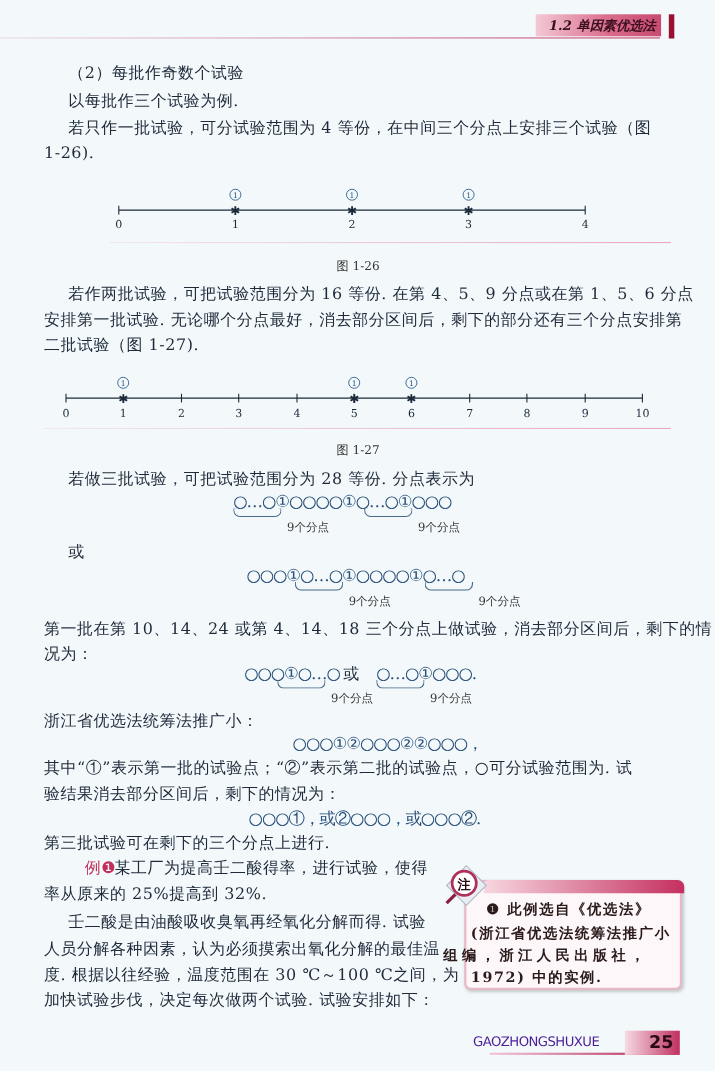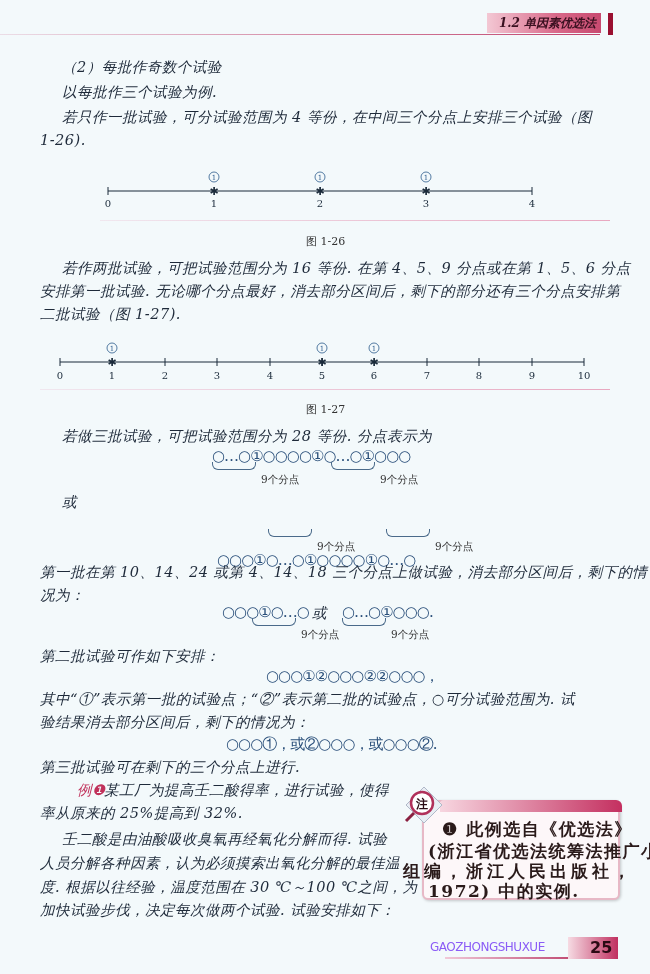--- a/index.html
+++ b/index.html
@@ -21,21 +21,20 @@
     color: #3a1020; font-size: 12px; font-weight: bold; font-style: italic;
     line-height: 20px; padding-left: 12px; white-space: nowrap;
   }
   .section-bar {
     position: absolute; left: 608px; top: 13px; width: 5px; height: 22px;
     background: #9a1030;
   }
   .line {
     position: absolute; font-size: 14.5px; line-height: 20px; white-space: nowrap;
     letter-spacing: 0.5px;
-    font-style: italic;
   }
   .fig-caption { position: absolute; font-size: 11px; color: #333; }
   .numline { position: absolute; }
   .pattern {
     position: absolute; font-size: 15px; letter-spacing: -1px; color: #2a4f7a; white-space: nowrap;
   }
   .brace-label {
     position: absolute; font-size: 10.5px; color: #333; white-space: nowrap; margin-left: 47px;
   }
   .brace {
@@ -51,26 +50,26 @@
   }
   .note-top {
     position: absolute; left: 440px; top: 800px; width: 182px; height: 12px;
     background: linear-gradient(to right, #f7d6e0, #c43060);
     border-radius: 4px 6px 0 0;
   }
   .note-icon {
     position: absolute; left: 402px; top: 783px; width: 42px; height: 42px;
   }
   .note-text {
-    position: absolute; font-size: 17px; font-weight: bold; color: #2a1a1a;
+    position: absolute; font-size: 13px; font-weight: bold; color: #2a1a1a;
     letter-spacing: 1.5px; white-space: nowrap;
   }
   .footer-text {
     position: absolute; left: 430px; top: 940px; font-family: "DejaVu Sans", sans-serif;
-    font-size: 12px; color: #8b5cf6; letter-spacing: -0.5px;
+    font-size: 12px; color: #4c1d95; letter-spacing: -0.5px;
   }
   .footer-rule {
     position: absolute; left: 445px; top: 957px; width: 170px; height: 2px;
     background: linear-gradient(to right, #f0c8d8, #b02050);
   }
   .page-num-box {
     position: absolute; left: 568px; top: 937px; width: 50px; height: 22px;
     background: linear-gradient(to right, #f6dbe3, #c03060);
   }
   .page-num {
@@ -174,38 +173,38 @@
 <div class="line" style="left:62px;top:426px;">若做三批试验，可把试验范围分为 28 等份. 分点表示为</div>
 
 <div class="pattern" style="left:212px;top:447px;">○…○①○○○○①○…○①○○○</div>
 <div class="brace" style="left:212px;top:462px;width:44px;"></div>
 <div class="brace" style="left:331px;top:462px;width:44px;"></div>
 <div class="brace-label" style="left:214px;top:473px;">9个分点</div>
 <div class="brace-label" style="left:333px;top:473px;">9个分点</div>
 
 <div class="line" style="left:62px;top:492px;">或</div>
 
-<div class="pattern" style="left:217px;top:514px;margin-top:37px;">○○○①○…○①○○○○①○…○</div>
+<div class="pattern" style="left:224px;top:514px;">○○○①○…○①○○○○①○…○</div>
 <div class="brace" style="left:268px;top:529px;width:44px;"></div>
 <div class="brace" style="left:386px;top:529px;width:44px;"></div>
 <div class="brace-label" style="left:270px;top:540px;">9个分点</div>
 <div class="brace-label" style="left:388px;top:540px;">9个分点</div>
 
 <div class="line" style="left:40px;top:562px;">第一批在第 10、14、24 或第 4、14、18 三个分点上做试验，消去部分区间后，剩下的情</div>
 <div class="line" style="left:40px;top:585px;">况为：</div>
 
 <div class="pattern" style="left:222px;top:603px;">○○○①○…○</div>
 <div class="line" style="left:312px;top:603px;">或</div>
 <div class="pattern" style="left:342px;top:603px;">○…○①○○○.</div>
 <div class="brace" style="left:252px;top:618px;width:44px;"></div>
 <div class="brace" style="left:342px;top:618px;width:44px;"></div>
 <div class="brace-label" style="left:254px;top:628px;">9个分点</div>
 <div class="brace-label" style="left:344px;top:628px;">9个分点</div>
 
-<div class="line" style="left:40px;top:646px;">第二批试验可作如下安排：</div>
+<div class="line" style="left:40px;top:646px;">浙江省优选法统筹法推广小：</div>
 <div class="pattern" style="left:250px;top:667px;margin-left:16px;">○○○①②○○○②②○○○，</div>
 
 <div class="line" style="left:40px;top:689px;">其中“①”表示第一批的试验点；“②”表示第二批的试验点，○可分试验范围为. 试</div>
 <div class="line" style="left:40px;top:712px;">验结果消去部分区间后，剩下的情况为：</div>
 <div class="pattern" style="left:226px;top:735px;">○○○①，或②○○○，或○○○②.</div>
 <div class="line" style="left:40px;top:757px;">第三批试验可在剩下的三个分点上进行.</div>
 
 <div class="line example-label" style="left:62px;top:780px;">例❶</div>
 <div class="line" style="left:104px;top:780px;">某工厂为提高壬二酸得率，进行试验，使得</div>
 <div class="line" style="left:40px;top:803px;">率从原来的 25%提高到 32%.</div>

